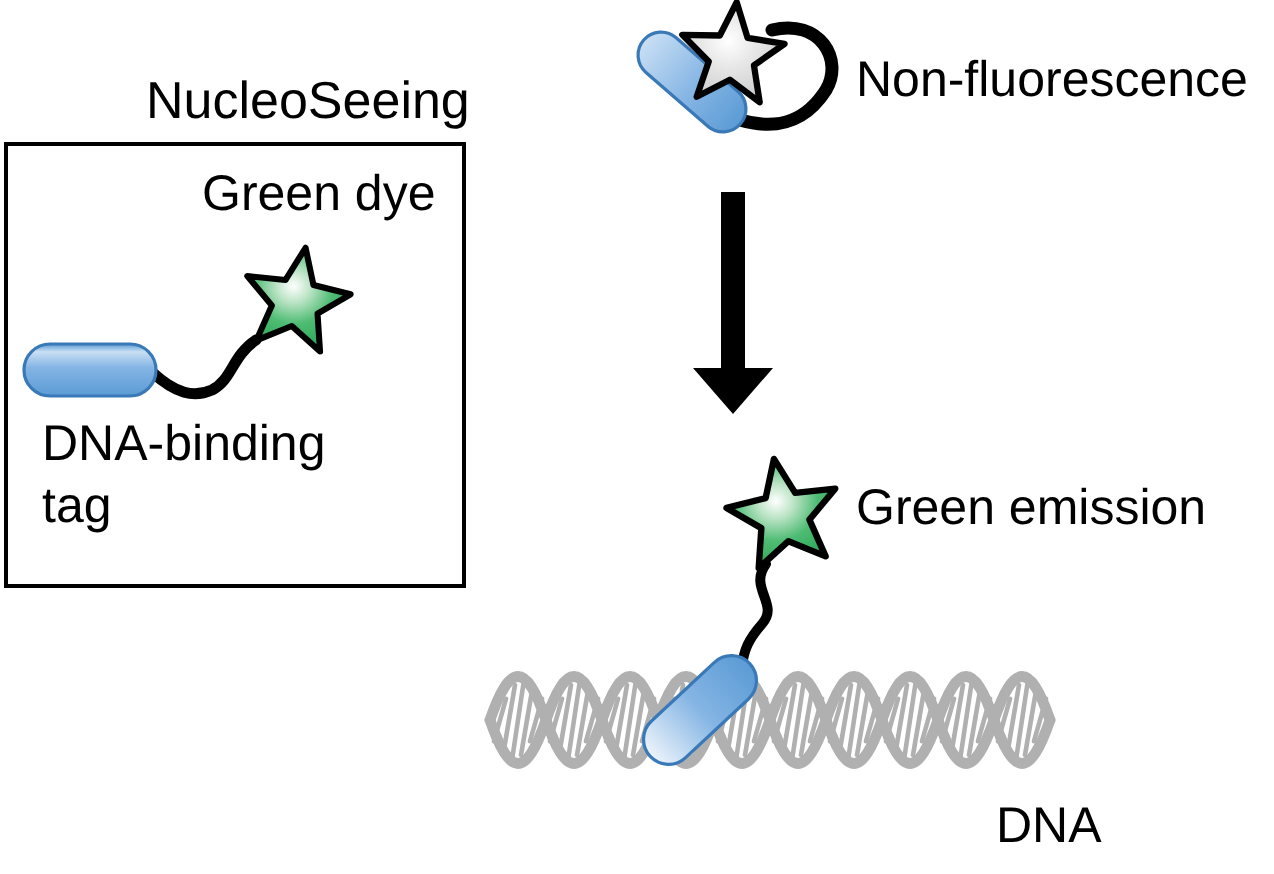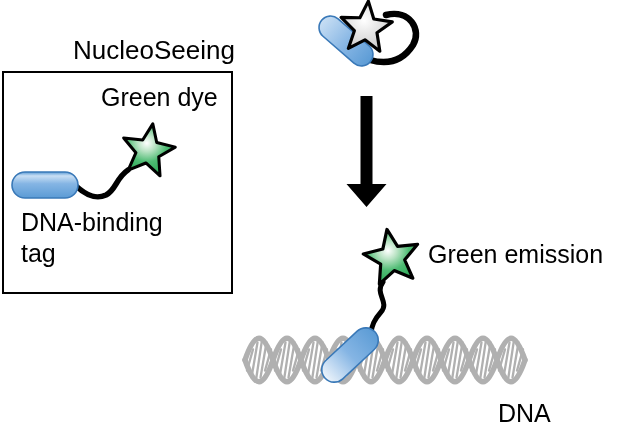--- a/index.html
+++ b/index.html
@@ -93,15 +93,16 @@
     </g>
 
     <polygon fill="var(--c-ink,#000)" points="360.5,96 372.5,96 372.5,184 386.5,184 366.5,207 346.5,184 360.5,184"></polygon>
   </svg>
 
   <div class="legend-box"></div>
 
   <div class="txt title">NucleoSeeing</div>
   <div class="txt tag-label"><span>DNA-binding</span><br><span>tag</span></div>
   <div class="txt green-dye">Green dye</div>
+  <div class="txt non-fluo">Non-fluorescence</div>
   <div class="txt green-em">Green emission</div>
   <div class="txt dna-lbl">DNA</div>
 </div>
 
 </body></html>

